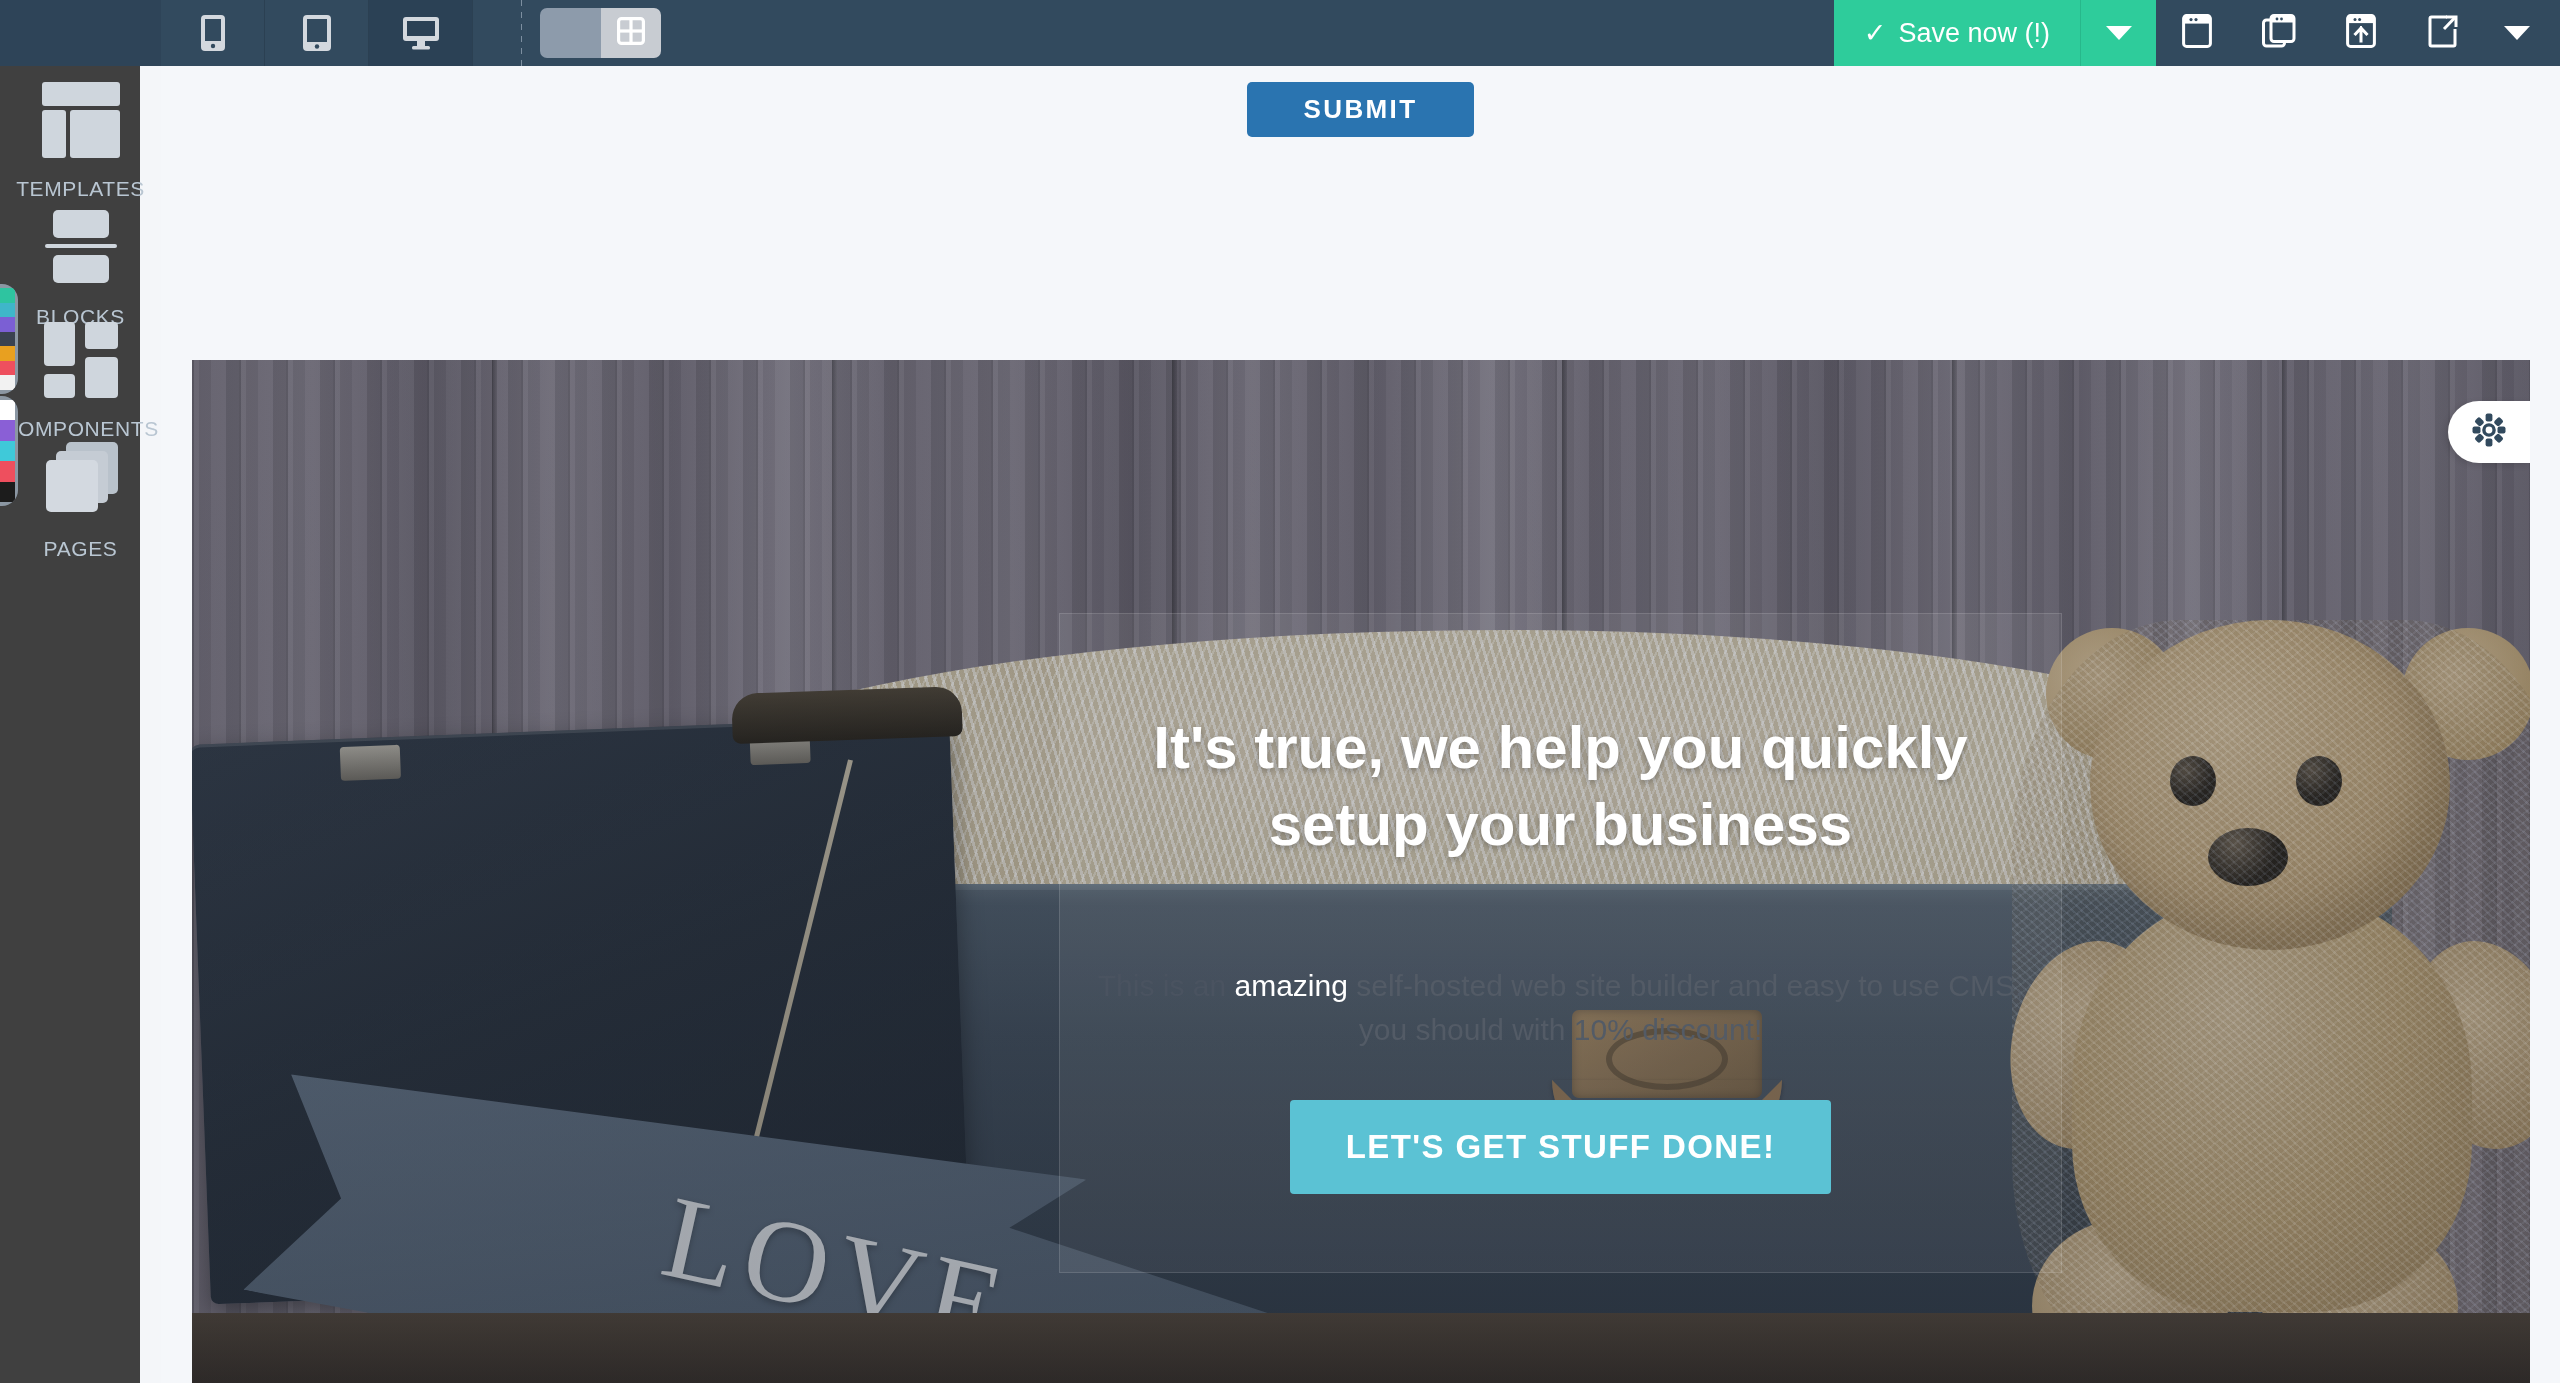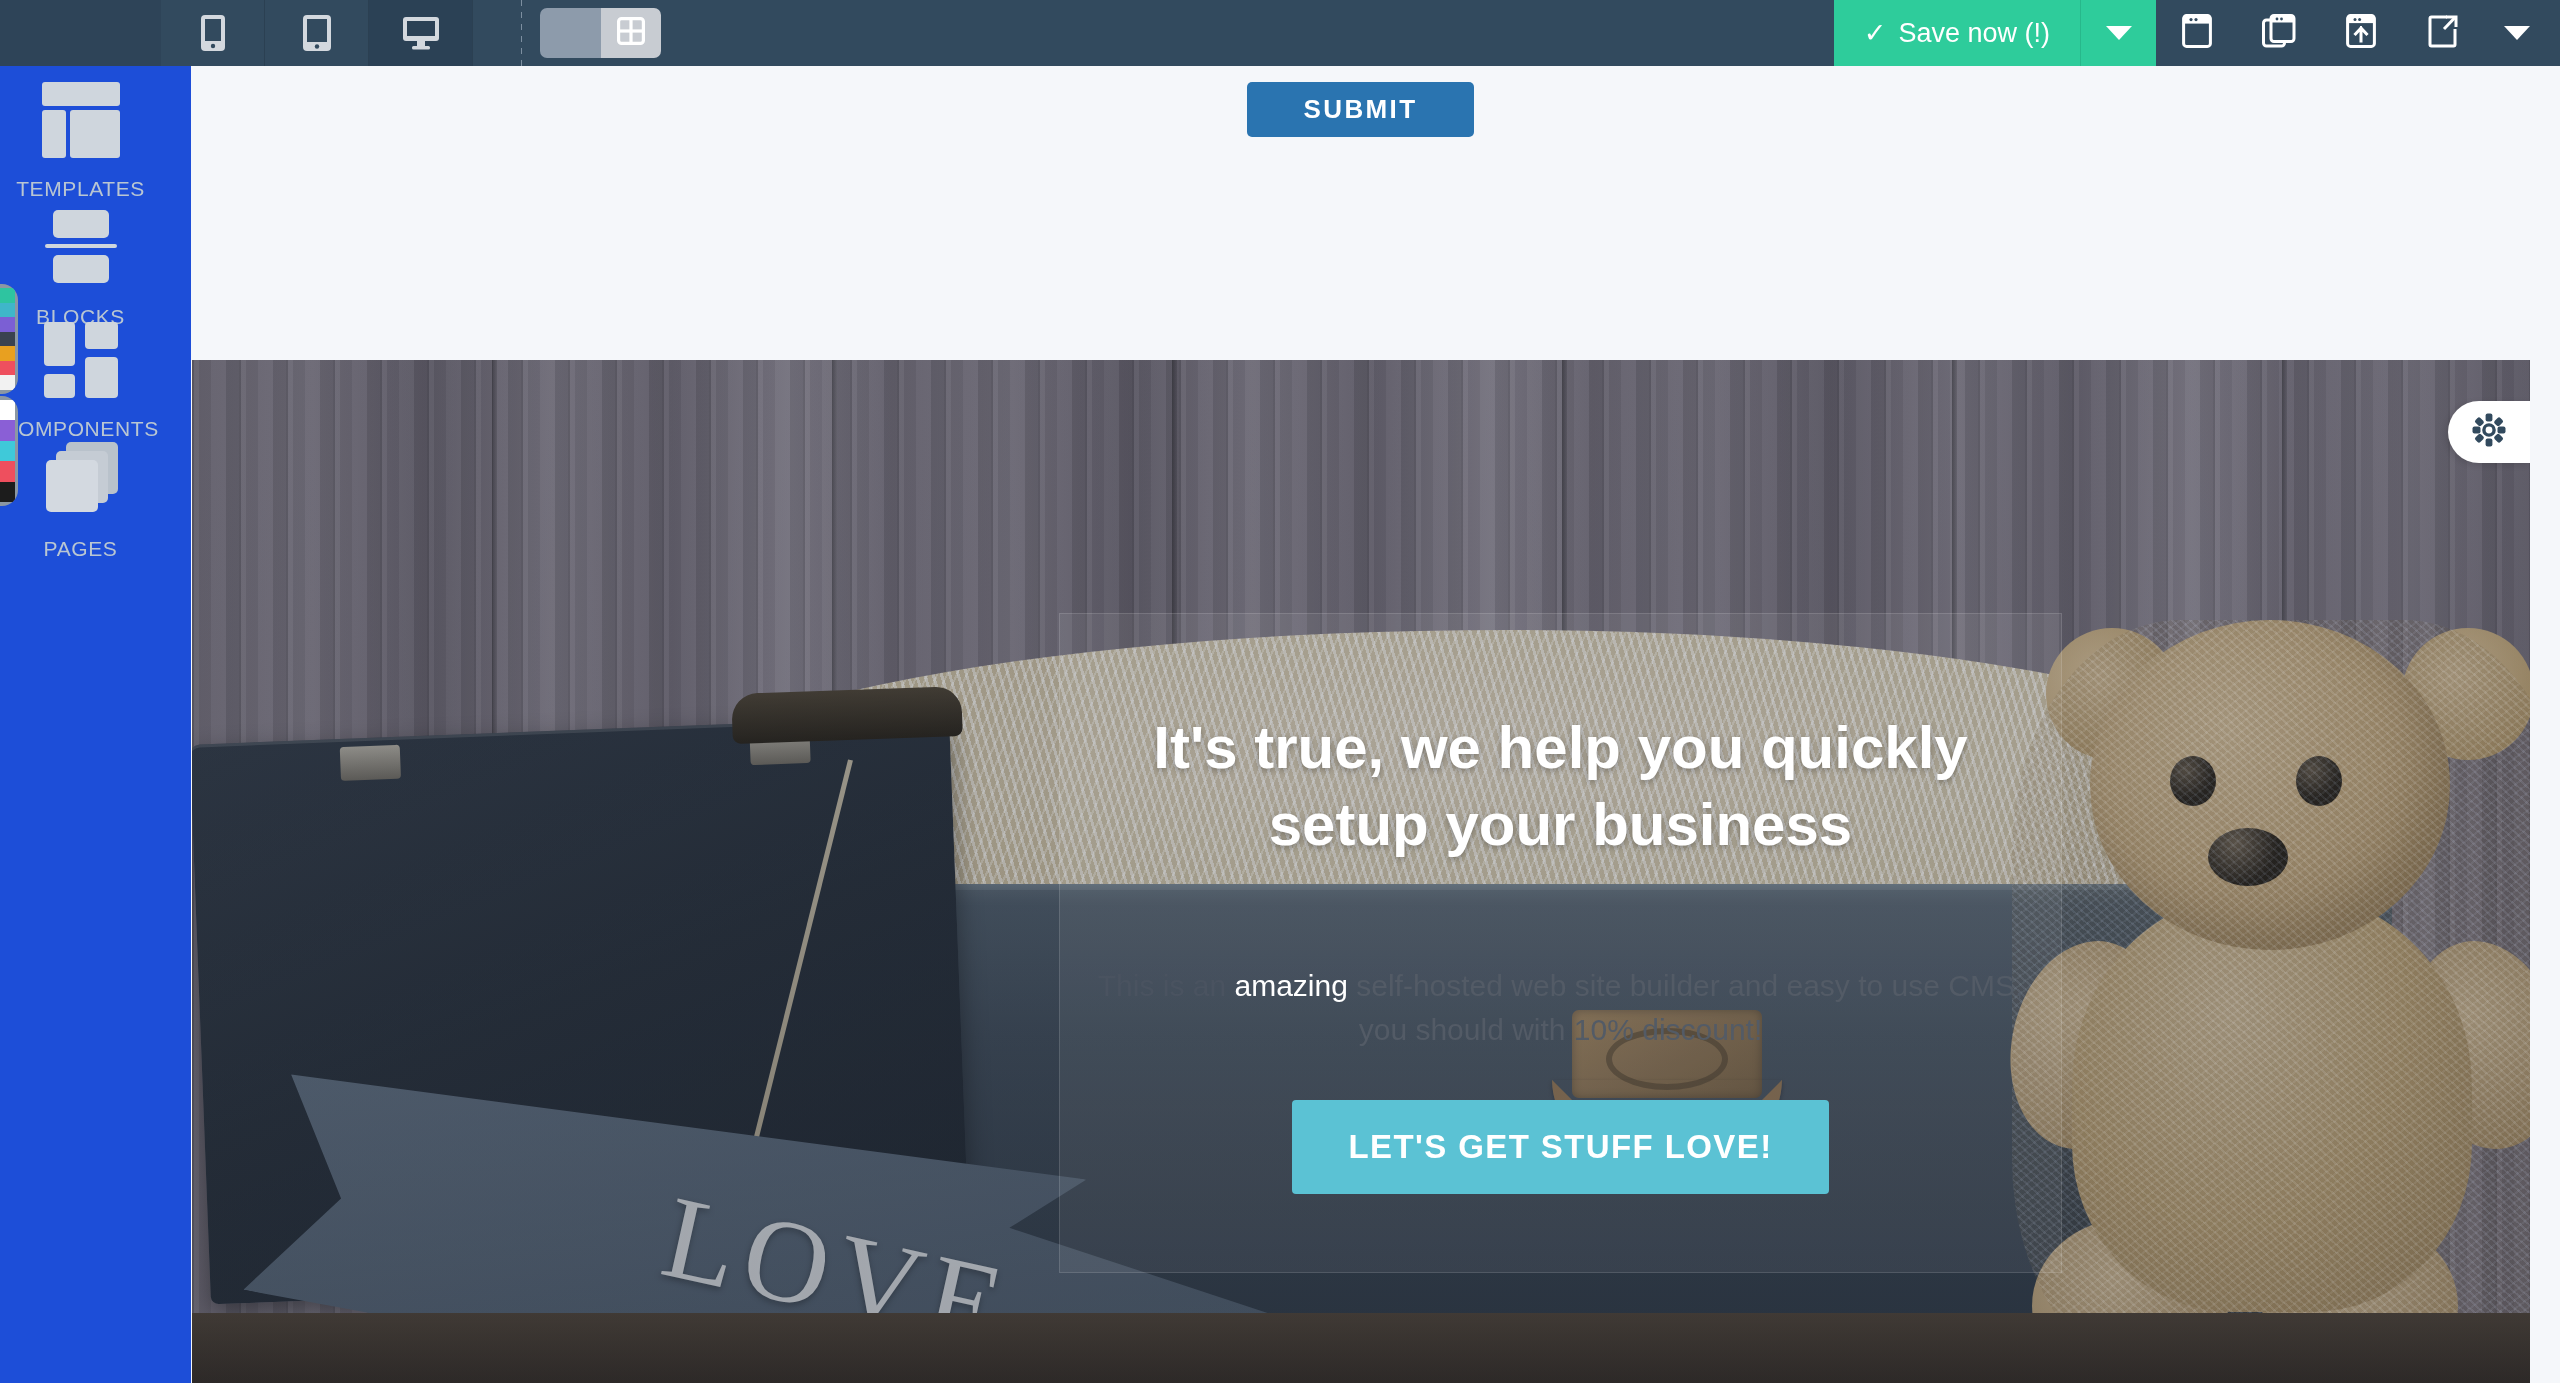--- a/index.html
+++ b/index.html
@@ -109,23 +109,23 @@
     width: 0; height: 0;
     border-left: 13px solid transparent;
     border-right: 13px solid transparent;
     border-top: 14px solid #ffffff;
   }
 
   
   .sidebar {
     position: absolute;
     top: 66px; left: 0;
-    width: 191px;
+    width: 140px;
     height: 1317px;
-    background: #1d4ed8;
+    background: #404040;
     z-index: 40;
   }
   .sb-item {
     position: absolute;
     left: 0;
     width: 161px;
     display: flex;
     flex-direction: column;
     align-items: center;
     cursor: pointer;
@@ -682,21 +682,21 @@
 
       <div class="hero-floor"></div>
       <div class="hero-tint"></div>
     </div>
 
     <div class="hero-card">
       <div class="hero-title">It's true, we help you quickly setup your business</div>
       <p class="hero-sub">
         <span class="lead">This is an </span><a>amazing</a><span> self-hosted web site builder and easy to use CMS, you should with 10% discount!</span>
       </p>
-      <button class="hero-cta">LET'S GET STUFF LOVE!</button>
+      <button class="hero-cta">LET'S GET STUFF DONE!</button>
     </div>
 
     <div class="gear-fab">
       <span>
         <svg width="36" height="36" viewBox="0 0 36 36">
           <path fill="#324a5e" d="M18 11.2a6.8 6.8 0 1 0 0 13.6 6.8 6.8 0 0 0 0-13.6zm0 10.2a3.4 3.4 0 1 1 0-6.8 3.4 3.4 0 0 1 0 6.8z"></path>
           <g fill="#324a5e">
             <rect x="14.6" y="1.5" width="6.8" height="8" rx="2"></rect>
             <rect x="14.6" y="26.5" width="6.8" height="8" rx="2"></rect>
             <rect x="1.5" y="14.6" width="8" height="6.8" rx="2"></rect>

